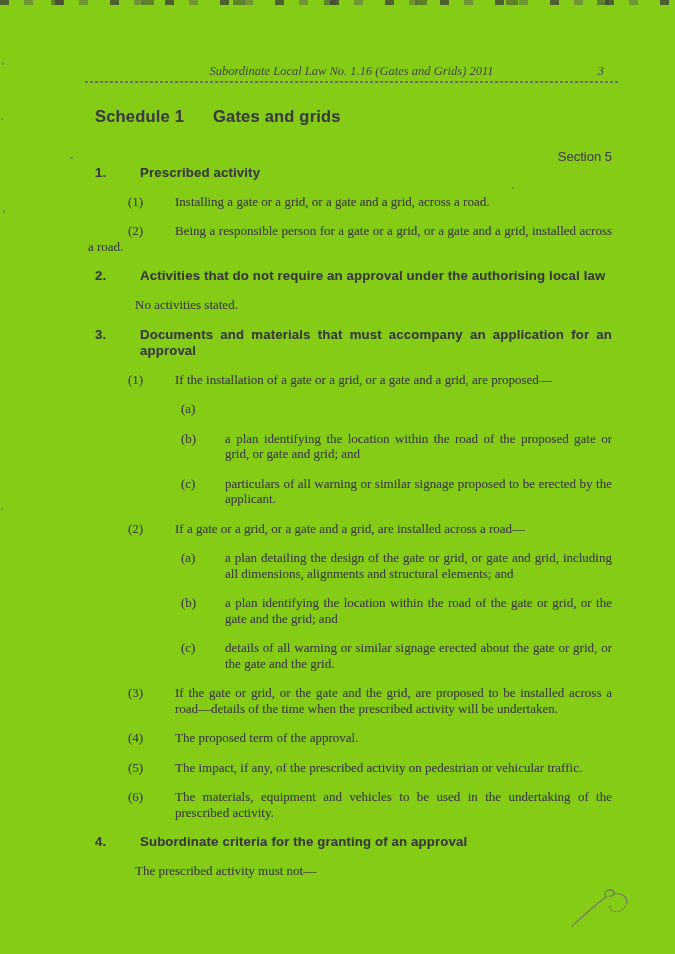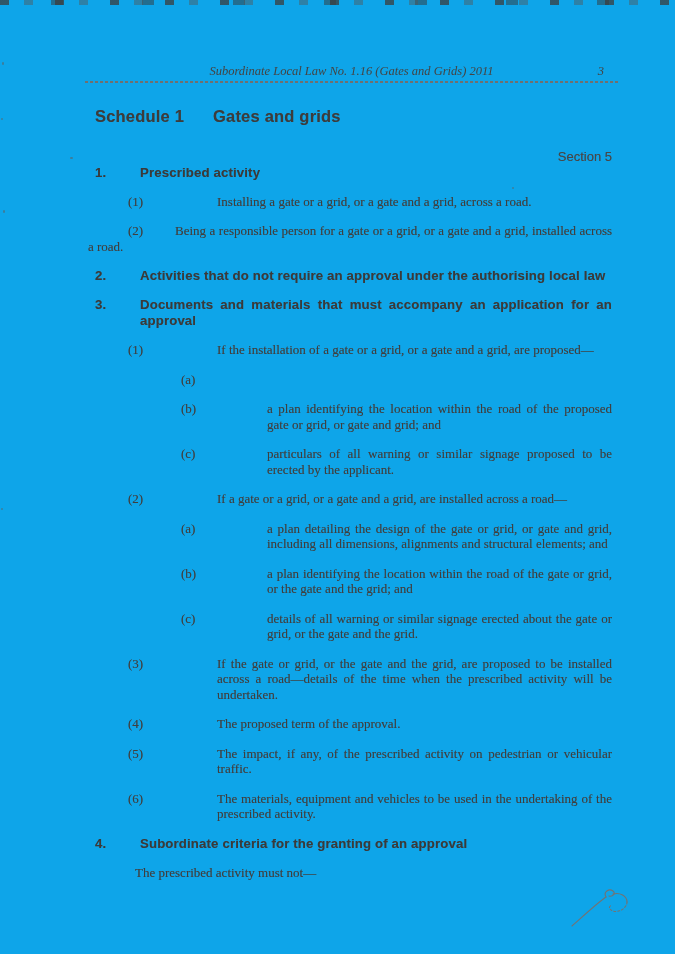--- a/index.html
+++ b/index.html
@@ -1,19 +1,19 @@
 <!DOCTYPE html>
 <html><head>
 <meta charset="utf-8">
 <style>
   html,body{margin:0;padding:0;background:#e8e8e6;}
   .page{
     position:relative;
     width:675px;height:954px;
-    background:#0ea5e9;
+    background:#84cc16;
     overflow:hidden;
     font-family:"Liberation Serif", serif;
     color:#3f3f3f;
   }
   
   .scan-band{
     position:absolute;top:0;left:0;width:675px;height:5px;
     background-image:
       repeating-linear-gradient(90deg, rgba(60,60,60,.75) 0 9px, rgba(0,0,0,0) 9px 24px, rgba(85,85,85,.45) 24px 33px, rgba(0,0,0,0) 33px 55px),
       repeating-linear-gradient(90deg, rgba(0,0,0,0) 0 38px, rgba(55,55,55,.5) 38px 50px, rgba(0,0,0,0) 50px 91px);
@@ -49,21 +49,21 @@
 
   .sec-head{display:flex;margin-bottom:13px;
     font-family:"Liberation Sans", sans-serif;font-weight:bold;
     font-size:13.2px;line-height:16px;letter-spacing:.15px;color:#3a3a3a;}
   .sec-head .num{flex:0 0 45px;}
   .sec-head .ttl{flex:1;text-align:justify;}
 
   .sec-body{margin-left:40px;margin-bottom:14px;}
 
   .row{display:flex;margin-bottom:14px;}
-  .row .txt{flex:1;text-align:justify;margin-left:42px;}
+  .row .txt{flex:1;text-align:justify;}
   .lvl1{margin-left:33px;}
   .lvl1 .mk{flex:0 0 47px;}
   .lvl2{margin-left:86px;}
   .lvl2 .mk{flex:0 0 44px;}
 
   
   .nohang{margin-left:-7px;margin-bottom:14px;text-indent:40px;text-align:justify;}
   .nohang .mk{display:inline-block;width:47px;text-indent:0;}
 
   .signature{position:absolute;left:570px;top:886px;width:66px;height:42px;}
@@ -106,20 +106,21 @@
       <span class="txt">Installing a gate or a grid, or a gate and a grid, across a road.</span>
     </div>
     <div class="nohang">
       <span class="mk">(2)</span><span>Being a responsible person for a gate or a grid, or a gate and a grid, installed across a road.</span>
     </div>
 
     <div class="sec-head">
       <span class="num">2.</span>
       <span class="ttl">Activities that do not require an approval under the authorising local law</span>
     </div>
+    <div class="sec-body">No activities stated.</div>
 
     <div class="sec-head">
       <span class="num">3.</span>
       <span class="ttl">Documents and materials that must accompany an application for an approval</span>
     </div>
     <div class="row lvl1">
       <span class="mk">(1)</span>
       <span class="txt">If the installation of a gate or a grid, or a gate and a grid, are proposed—</span>
     </div>
     <div class="row lvl2">

